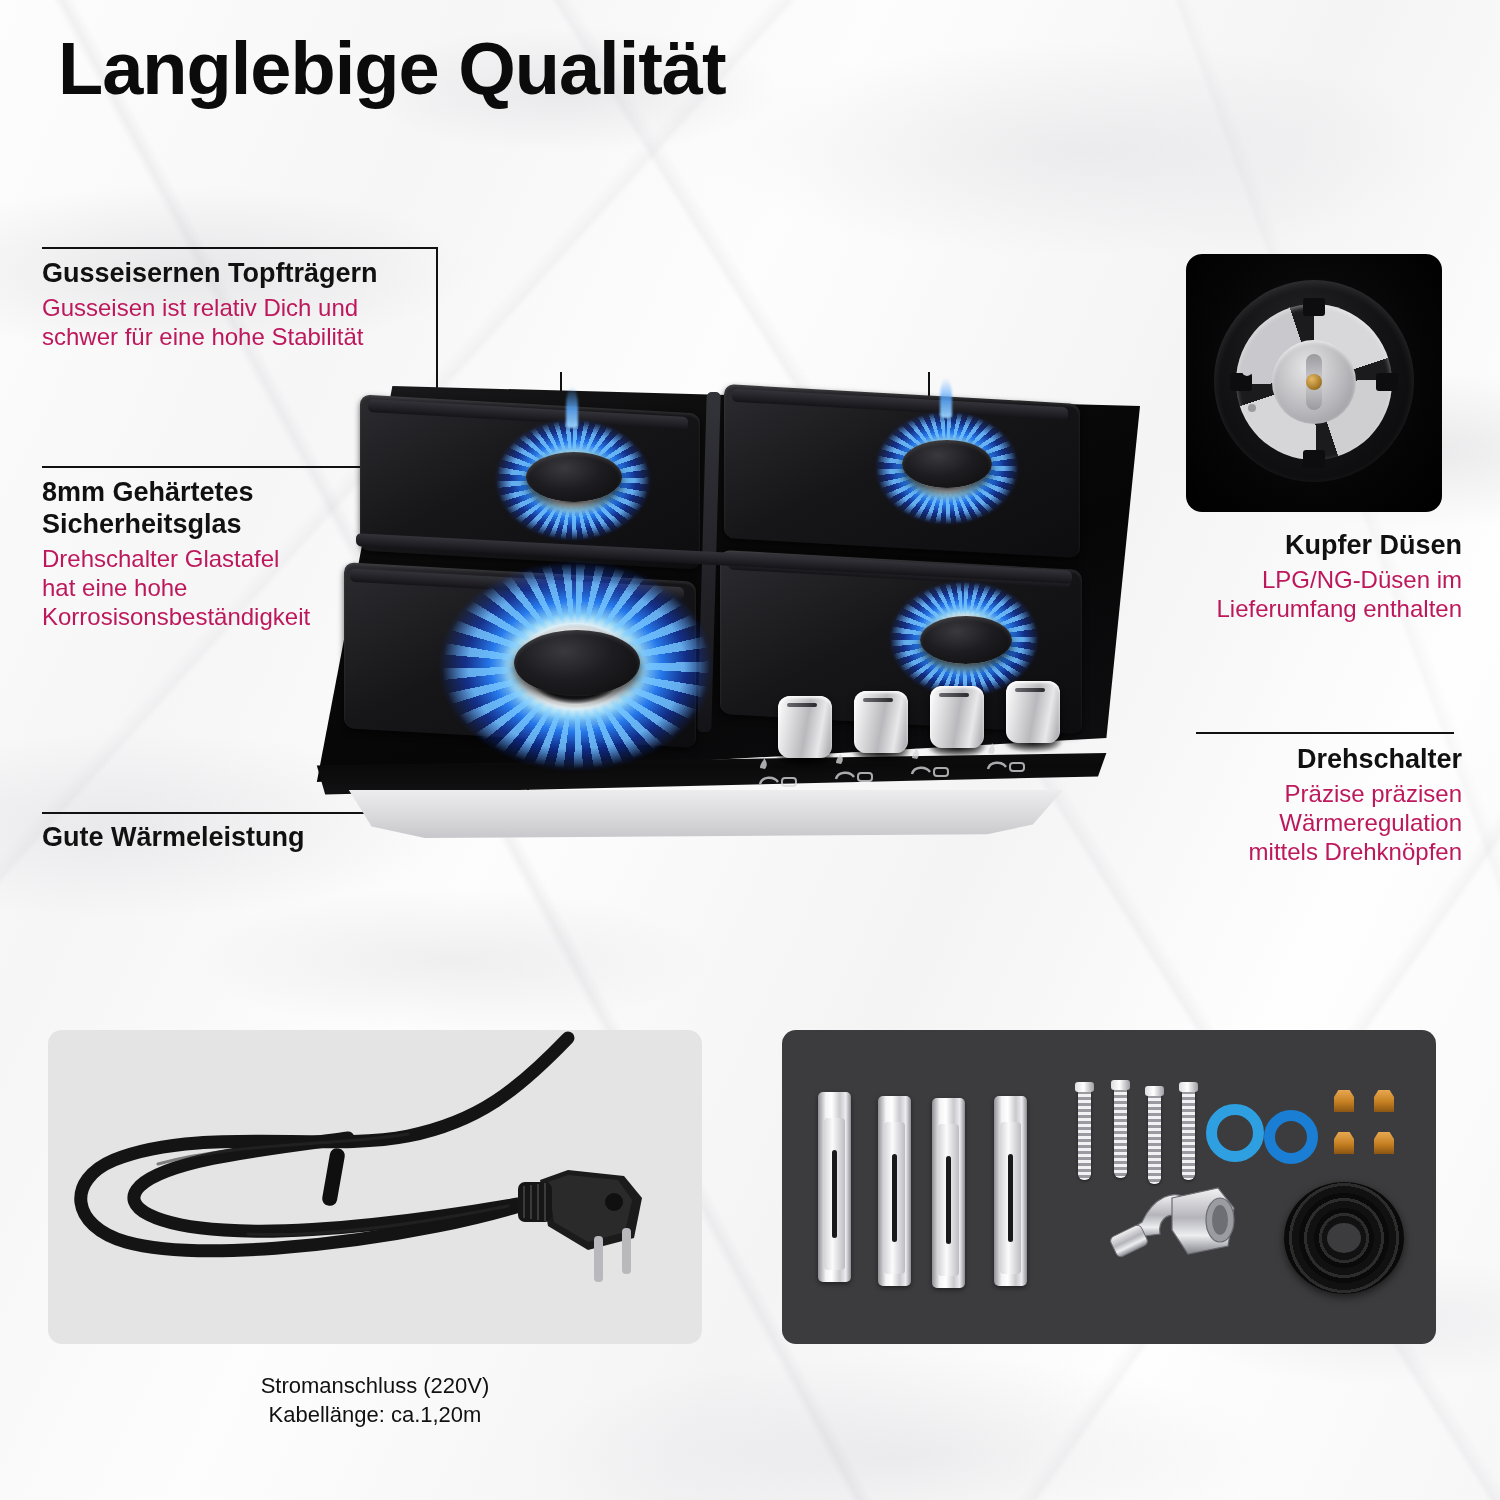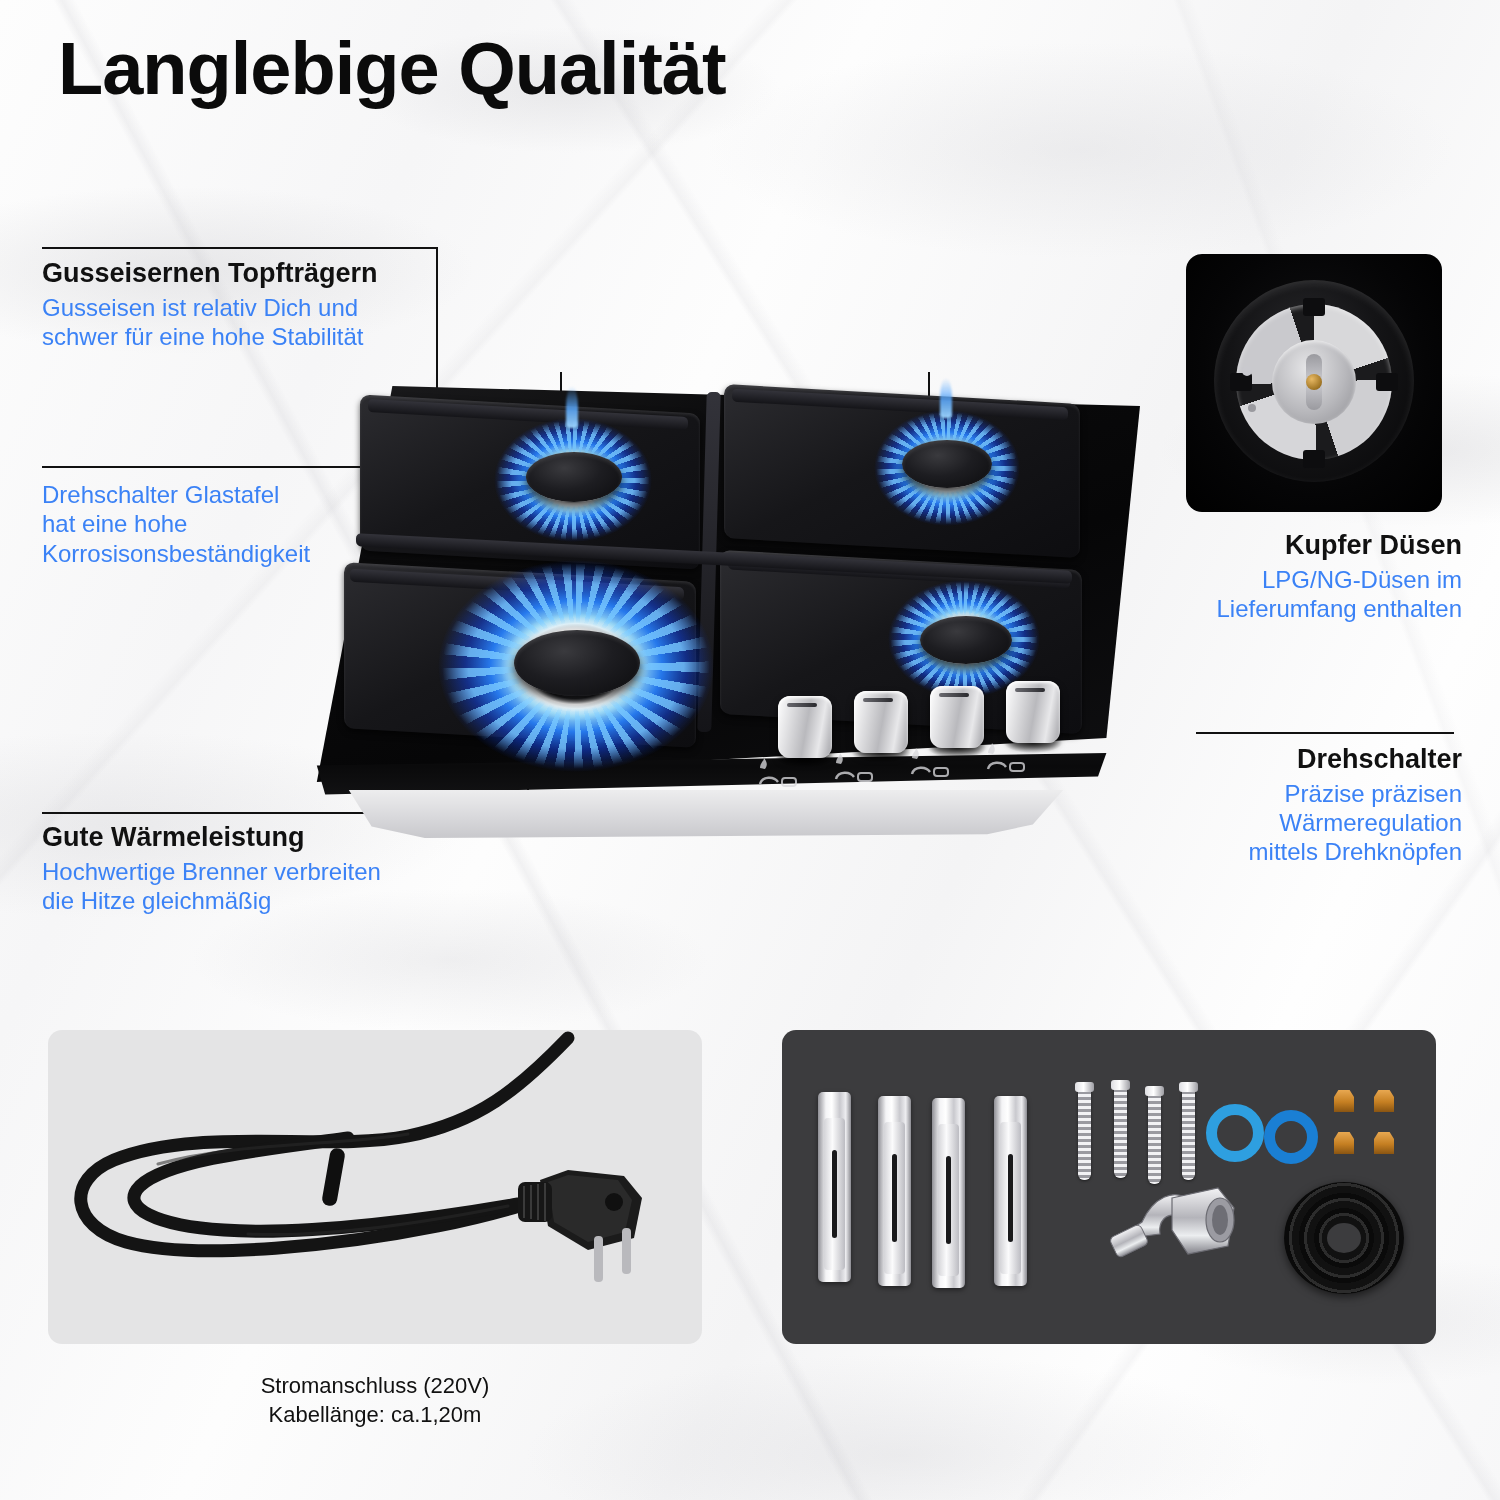--- a/index.html
+++ b/index.html
@@ -34,21 +34,21 @@
   }
 
   
   .h1{position:absolute;left:58px;top:26px;font-size:74px;font-weight:bold;color:#0b0b0b;letter-spacing:-1px;white-space:nowrap;}
   .h2{position:absolute;left:64px;top:140px;font-size:47px;color:#141414;white-space:nowrap;}
   .h2 .accent{color:#1565e0;font-weight:bold;}
 
   
   .callout{position:absolute;}
   .co-title{font-size:27px;font-weight:bold;color:#111;line-height:1.18;}
-  .co-body{font-size:24px;color:#3b82f6;line-height:1.22;margin-top:3px;}
+  .co-body{font-size:24px;color:#be185d;line-height:1.22;margin-top:3px;}
   .co-r .co-title,.co-r .co-body{text-align:right;}
 
   
   .lead{position:absolute;background:#111;}
   .lead-h{height:2px;}
   .lead-v{width:2px;}
 
   
   .hob{position:absolute;left:300px;top:386px;width:840px;height:450px;}
   .hob-glass{position:absolute;left:0;top:0;width:840px;height:400px;
@@ -181,33 +181,33 @@
 
   <div class="callout" style="left:42px;top:258px;width:420px;">
     <div class="co-title">Gusseisernen Topfträgern</div>
     <div class="co-body">
       <div>Gusseisen ist relativ Dich und</div>
       <div>schwer für eine hohe Stabilität</div>
     </div>
   </div>
 
   <div class="callout" style="left:42px;top:477px;width:400px;">
+    <div class="co-title">
+      <div>8mm Gehärtetes</div>
+      <div>Sicherheitsglas</div>
+    </div>
     <div class="co-body">
       <div>Drehschalter Glastafel</div>
       <div>hat eine hohe</div>
       <div>Korrosisonsbeständigkeit</div>
     </div>
   </div>
 
   <div class="callout" style="left:42px;top:822px;width:430px;">
     <div class="co-title">Gute Wärmeleistung</div>
-    <div class="co-body">
-      <div>Hochwertige Brenner verbreiten</div>
-      <div>die Hitze gleichmäßig</div>
-    </div>
   </div>
 
   <div class="callout co-r" style="left:1172px;top:530px;width:290px;">
     <div class="co-title">Kupfer Düsen</div>
     <div class="co-body">
       <div>LPG/NG-Düsen im</div>
       <div>Lieferumfang enthalten</div>
     </div>
   </div>
 

